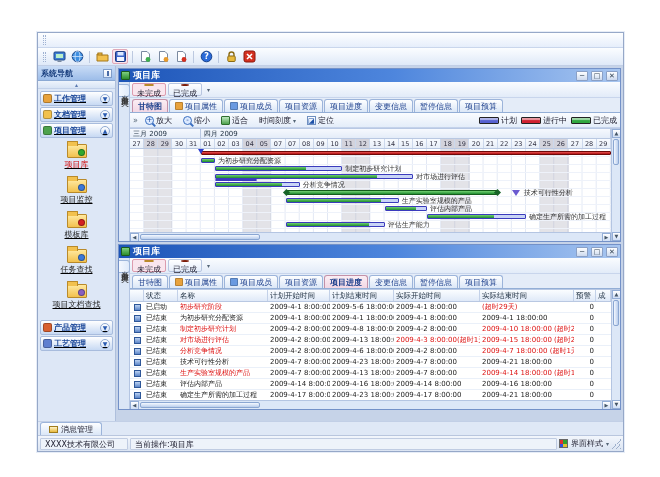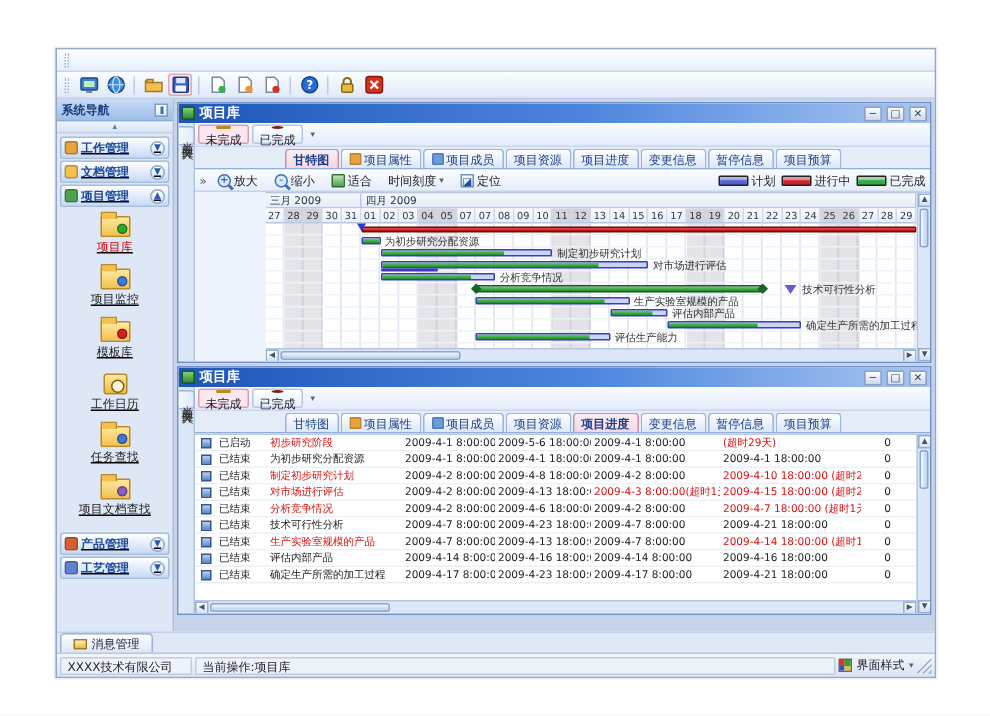--- a/index.html
+++ b/index.html
@@ -70,41 +70,41 @@
   .pcontent{flex:1;display:flex;flex-direction:column;overflow:hidden;background:#eef3fb;}
   .filterrow{height:16px;display:flex;align-items:center;gap:2px;padding:1px 2px;background:linear-gradient(#fafcff,#e2ebf8);
              border-bottom:1px solid #c8d5ec;}
   .fbtn{height:13px;display:flex;align-items:center;gap:2px;font-size:8px;color:#223;
         border:1px solid #b8c6e0;border-radius:2px;padding:0 4px;background:linear-gradient(#fff,#e4edfa);flex-direction:column;}
   .fbtn.active{border-color:#dc9cae;background:#f9e6ee;}
   .ficon-folder{width:10px;height:8px;background:linear-gradient(#ffe9a0,#f2c14e);border:1px solid #b98a2a;border-radius:1px;}
   .ficon-ball{width:8px;height:8px;border-radius:50%;background:radial-gradient(circle at 3px 3px,#ff9a66,#c42d10);border:1px solid #7c1c08;}
   .fmore{font-size:6px;color:#567;margin-left:3px;}
   .tabsrow{height:15px;display:flex;align-items:flex-end;gap:1px;padding:1px 2px 0;background:#e4ecf8;
-           border-bottom:1px solid #93aed6;justify-content:center;}
+           border-bottom:1px solid #93aed6;}
   .tab{height:13px;display:flex;align-items:center;font-size:8px;color:#1c3f8c;padding:0 5px;
        border:1px solid #9cb4da;border-bottom:none;border-radius:3px 3px 0 0;background:linear-gradient(#fdfeff,#dbe7f7);gap:2px;}
   .tab.active{background:linear-gradient(#fbeef4,#f2d7e4);border-color:#c391a8;font-weight:bold;}
   .tab-ic{width:8px;height:8px;border-radius:1px;border:1px solid rgba(0,0,0,.2);}
   
   .gtoolbar{height:15px;display:flex;align-items:center;gap:3px;padding:0 3px;background:linear-gradient(#fafcff,#e4edf9);
             border-bottom:1px solid #c4d2ea;font-size:8px;color:#223;}
   .gbtn{display:flex;align-items:center;gap:2px;padding:1px 3px;border:1px solid transparent;border-radius:2px;}
   .mag{width:9px;height:9px;border:1.5px solid #3a6ec0;border-radius:50%;position:relative;background:#dceaff;
        font-size:7px;line-height:6px;text-align:center;color:#17459a;}
   .mag:after{content:"";position:absolute;right:-3px;bottom:-2px;width:4px;height:1.5px;background:#3a6ec0;transform:rotate(45deg);}
   .ic-fit{width:9px;height:9px;background:linear-gradient(#bfe8bf,#4da24d);border:1px solid #2e6e2e;border-radius:1px;}
   .ic-loc{width:9px;height:9px;background:linear-gradient(#fff,#cfe0f6);border:1px solid #7090c0;color:#1c50a8;
           font-size:7px;line-height:8px;text-align:center;}
   .legend{margin-left:auto;display:flex;align-items:center;gap:4px;}
   .lg{display:flex;align-items:center;gap:2px;}
   .lg-swatch{width:20px;height:7px;border:1px solid #222;border-radius:1px;
              box-shadow:inset 0 2px 1px rgba(255,255,255,.55);}
   
-  .gantt{flex:1;display:flex;overflow:hidden;border-top:1px solid #b8c8e4;margin-left:47px;}
+  .gantt{flex:1;display:flex;overflow:hidden;border-top:1px solid #b8c8e4;}
   .gmain{flex:1;display:flex;flex-direction:column;overflow:hidden;position:relative;background:#fff;}
   .gmonths{height:10px;display:flex;background:linear-gradient(#f6f9fe,#e4ecf8);border-bottom:1px solid #b9c8e2;}
   .gmonth{font-size:7px;color:#234;border-right:1px solid #b9c8e2;padding-left:3px;white-space:nowrap;overflow:hidden;}
   .gdays{height:10px;display:flex;border-bottom:1px solid #b9c8e2;background:#eef3fb;}
   .gday{flex:1;font-size:6.5px;color:#334;text-align:center;border-right:1px solid #ccd8ec;
         background:linear-gradient(#f8fbff,#e8eff9);overflow:hidden;line-height:10px;}
   .gday.we{background:#d3d3dc;}
   .gcanvas{flex:1;position:relative;background-image:linear-gradient(90deg,transparent calc(100% - 1px),#e2e8f4 calc(100% - 1px));
            background-size:calc(100%/34) 100%;}
   .weovl{position:absolute;top:0;bottom:0;background:rgba(168,168,184,.32);}
@@ -293,24 +293,20 @@
                 <div class="folder">
                   <span class="badge" style="background: rgb(60, 120, 216);"></span>
                 </div>
                 <div class="sb-item-label">项目监控</div>
               </div>
               <div class="sb-item">
                 <div class="folder">
                   <span class="badge" style="background: rgb(212, 32, 32);"></span>
                 </div>
                 <div class="sb-item-label">模板库</div>
-              </div>
-              <div class="sb-item">
-                <div class="cal"></div>
-                <div class="sb-item-label">工作日历</div>
               </div>
               <div class="sb-item">
                 <div class="folder">
                   <span class="badge" style="background: rgb(60, 120, 216);"></span>
                 </div>
                 <div class="sb-item-label">任务查找</div>
               </div>
               <div class="sb-item">
                 <div class="folder">
                   <span class="badge" style="background: rgb(136, 96, 192);"></span>
@@ -601,20 +597,31 @@
                   </span>
                   <span class="tab">
                     <span>暂停信息</span>
                   </span>
                   <span class="tab">
                     <span>项目预算</span>
                   </span>
                 </div>
             <div class="tablewrap">
               <div class="tmain">
+                <div class="thead" id="table-head">
+                      <div class="th" style="width: 14px;"></div>
+                      <div class="th" style="width: 34px;">状态</div>
+                      <div class="th" style="width: 90px;">名称</div>
+                      <div class="th" style="width: 62px;">计划开始时间</div>
+                      <div class="th" style="width: 64px;">计划结束时间</div>
+                      <div class="th" style="width: 86px;">实际开始时间</div>
+                      <div class="th" style="width: 94px;">实际结束时间</div>
+                      <div class="th" style="width: 22px;">预警</div>
+                      <div class="th" style="width: 16px; flex: 1 1 0%;">成</div>
+                    </div>
                 <div class="tbody" id="table-body">
                       <div class="tr">
                         <div class="td" style="width: 14px;">
                           <div class="ticon"></div>
                         </div>
                         <div class="td" style="width: 34px;">已启动</div>
                         <div class="td red" style="width: 90px;">初步研究阶段</div>
                         <div class="td" style="width: 62px;">2009-4-1 8:00:00</div>
                         <div class="td" style="width: 64px;">2009-5-6 18:00:00</div>
                         <div class="td" style="width: 86px;">2009-4-1 8:00:00</div>

